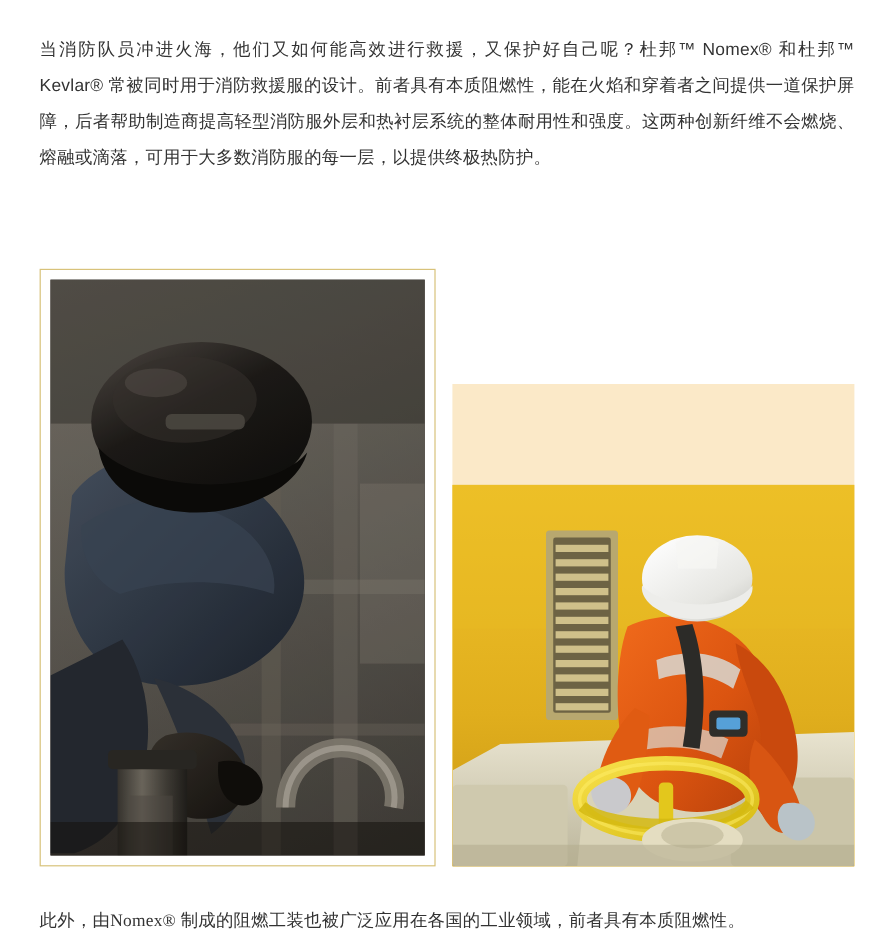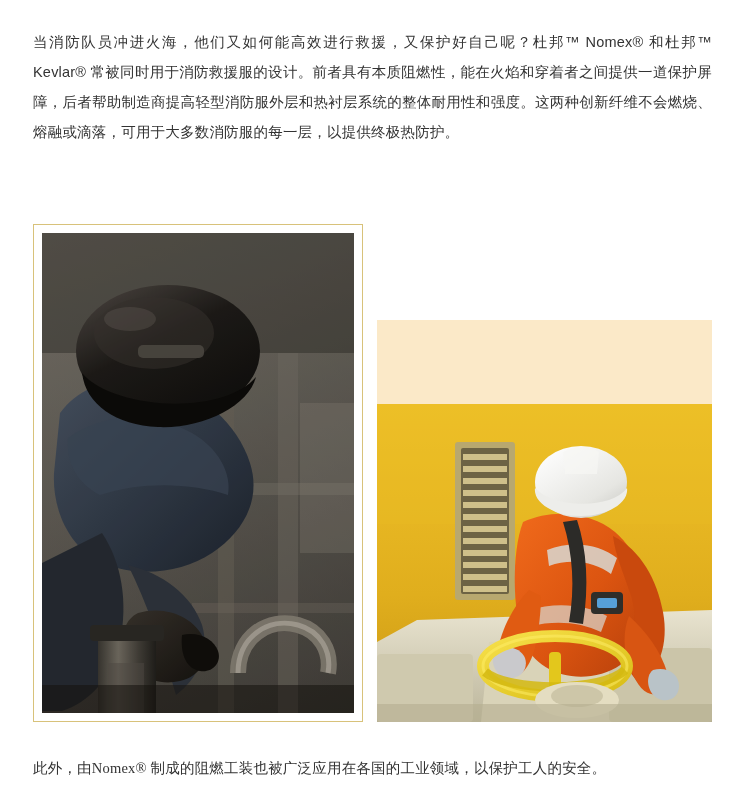--- a/index.html
+++ b/index.html
@@ -268,15 +268,15 @@
 
           <ellipse cx="200" cy="296" rx="42" ry="18" fill="#e4ddc1"></ellipse>
           <ellipse cx="200" cy="292" rx="26" ry="11" fill="#cdc6a8"></ellipse>
           <rect x="0" y="300" width="335" height="18" fill="#b4ad90" opacity="0.6"></rect>
         </svg>
       </div>
     </div>
 
   </div>
 
-  <p class="para mono-ish" id="closing-paragraph">此外，由Nomex® 制成的阻燃工装也被广泛应用在各国的工业领域，以保护工人的安全。</p>
+  <p class="para mono-ish" id="closing-paragraph">此外，由Nomex® 制成的阻燃工装也被广泛应用在各国的工业领域，前者具有本质阻燃性。</p>
 
 </div>
 
 </body></html>

